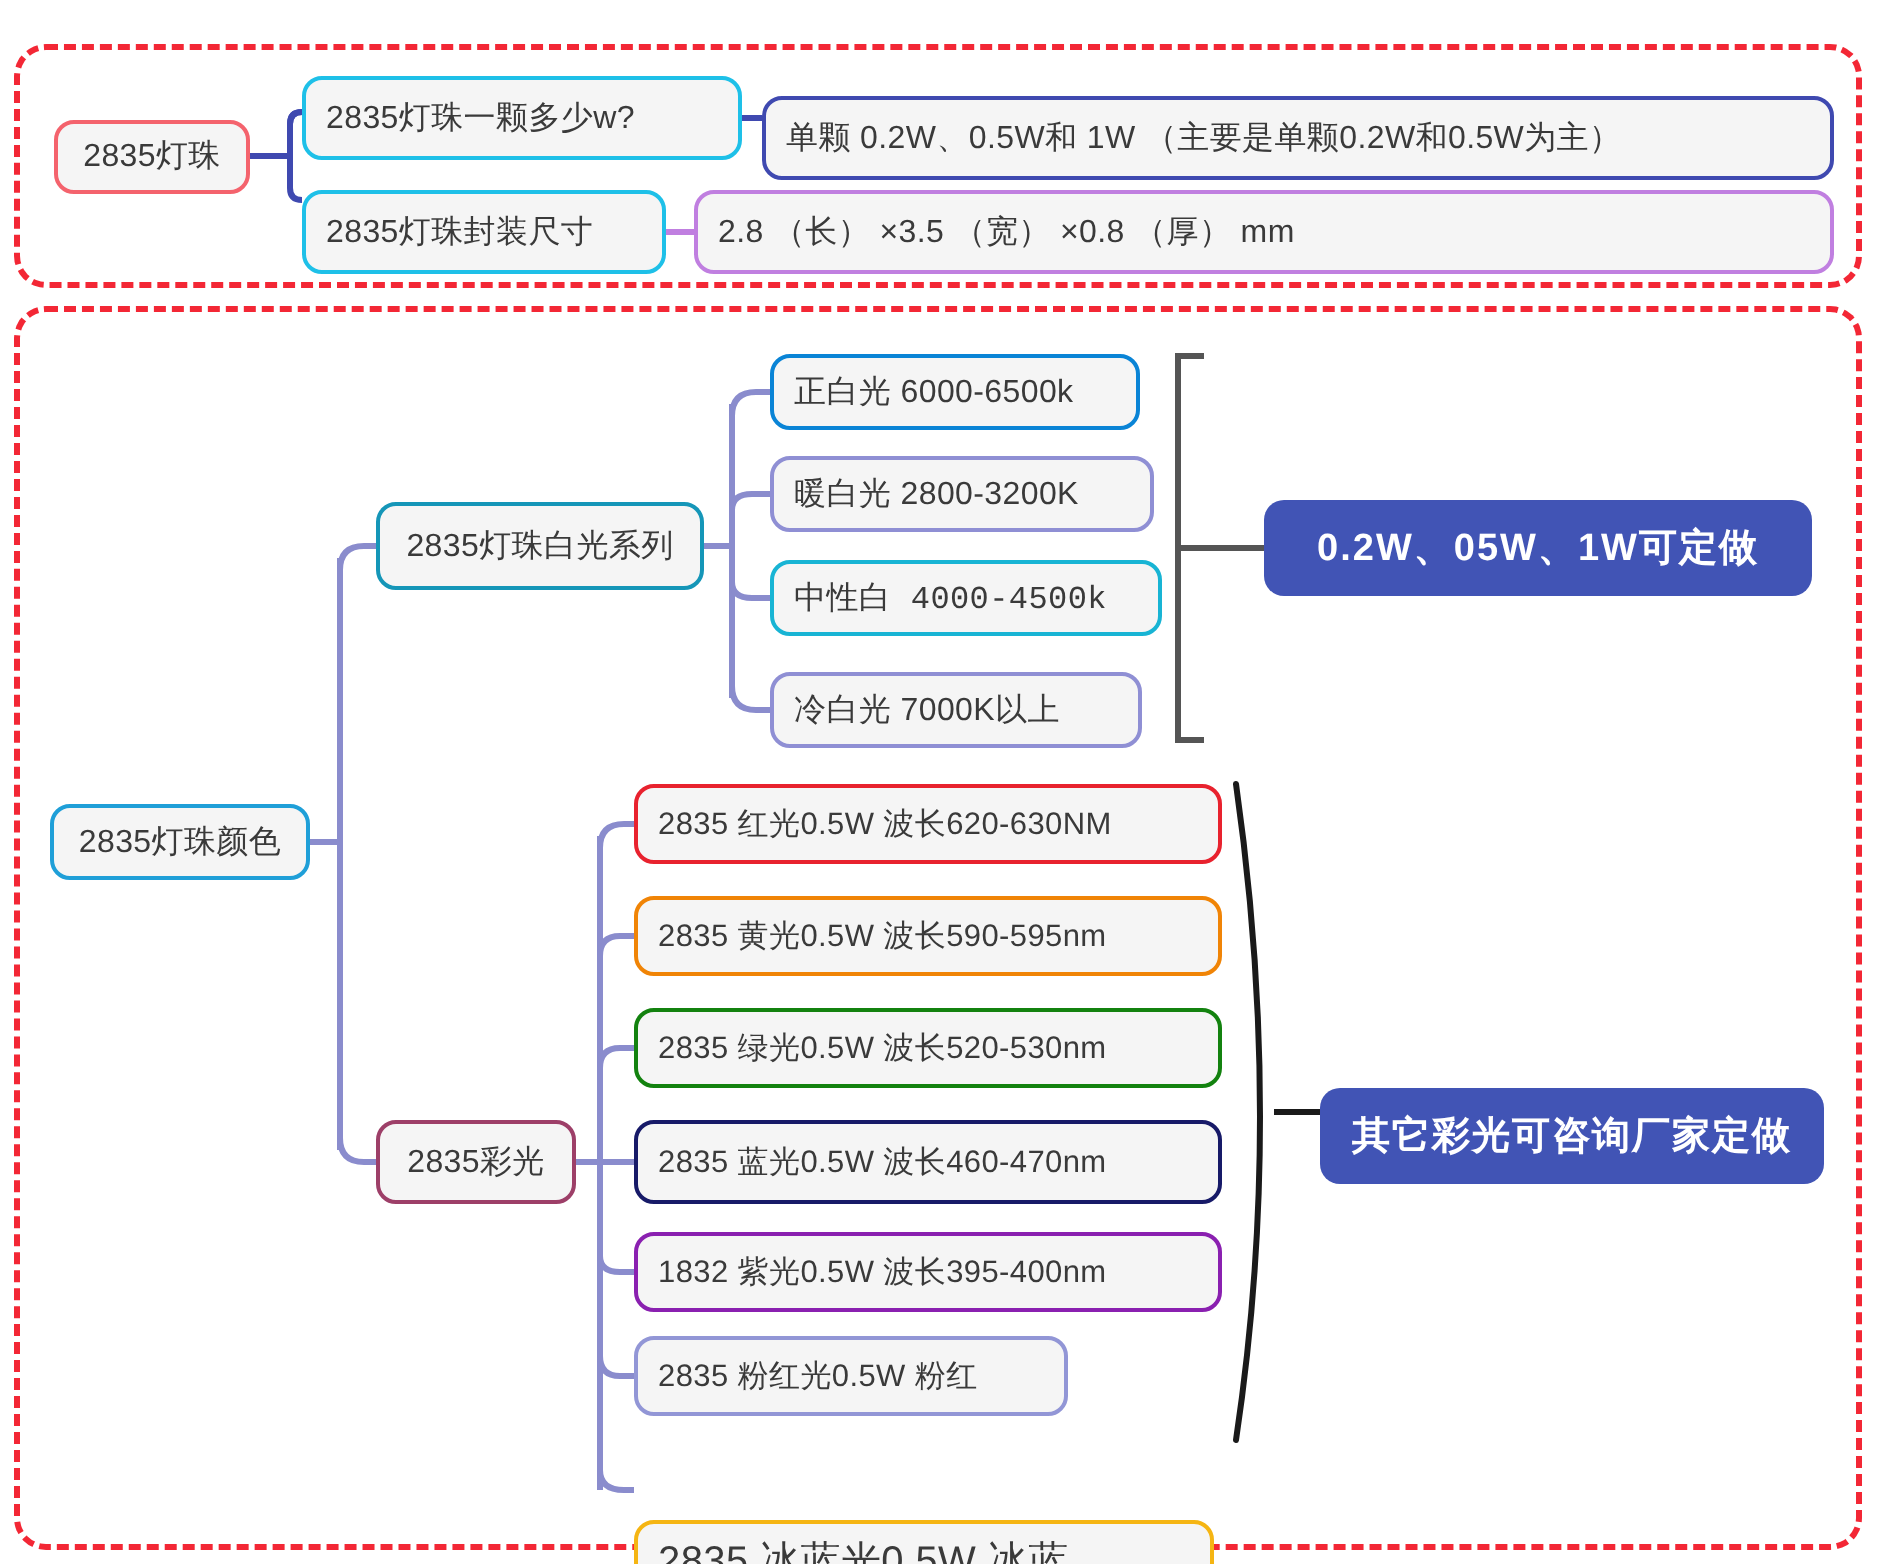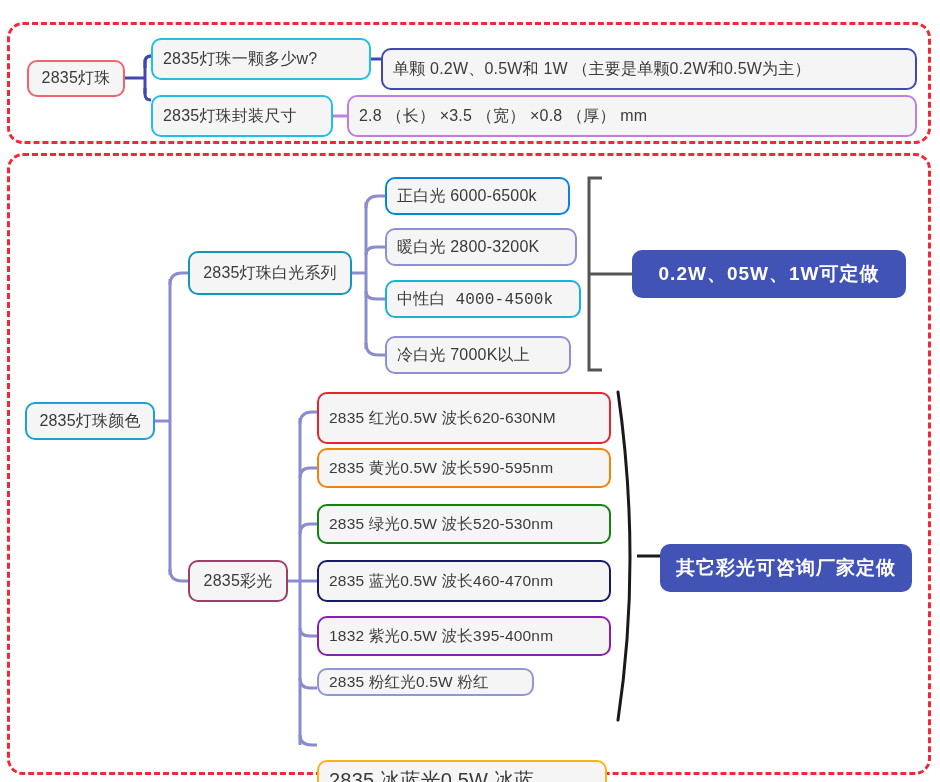--- a/index.html
+++ b/index.html
@@ -139,29 +139,29 @@
   <div class="node" style="left:385px; top:228px; width:192px; height:38px; border-color:#8f8fd4; font-size:16px;">暖白光 2800-3200K</div>
 
   <div class="node" style="left:385px; top:280px; width:196px; height:38px; border-color:#18b4d4; font-size:16px;font-family:Liberation Mono, monospace;">中性白  4000-4500k</div>
 
   <div class="node" style="left:385px; top:336px; width:186px; height:38px; border-color:#8f8fd4; font-size:16px;">冷白光  7000K以上</div>
 
   <div class="badge" style="left:632px; top:250px; width:274px; height:48px;">0.2W、05W、1W可定做</div>
 
   <div class="node center" style="left:188px; top:560px; width:100px; height:42px; border-color:#9d3f68; font-size:16px;">2835彩光</div>
 
-  <div class="node" style="left:317px; top:392px; width:294px; height:52px; border-color:#e8222e; font-size:15.5px;">2835 红光0.5W 波长620-630NM</div>
+  <div class="node" style="left:317px; top:392px; width:294px; height:40px; border-color:#e8222e; font-size:15.5px;">2835 红光0.5W 波长620-630NM</div>
 
   <div class="node" style="left:317px; top:448px; width:294px; height:40px; border-color:#f08406; font-size:15.5px;">2835 黄光0.5W 波长590-595nm</div>
 
   <div class="node" style="left:317px; top:504px; width:294px; height:40px; border-color:#13820f; font-size:15.5px;">2835 绿光0.5W 波长520-530nm</div>
 
   <div class="node" style="left:317px; top:560px; width:294px; height:42px; border-color:#171a68; font-size:15.5px;">2835 蓝光0.5W 波长460-470nm</div>
 
   <div class="node" style="left:317px; top:616px; width:294px; height:40px; border-color:#8a20b0; font-size:15.5px;">1832 紫光0.5W 波长395-400nm</div>
 
-  <div class="node" style="left:317px; top:668px; width:217px; height:28px; border-color:#9296d6; font-size:15.5px;">2835 粉红光0.5W  粉红</div>
+  <div class="node" style="left:317px; top:668px; width:217px; height:40px; border-color:#9296d6; font-size:15.5px;">2835 粉红光0.5W  粉红</div>
 
   <div class="node" style="left:317px; top:760px; width:290px; height:40px; border-color:#f5b513; font-size:20px;">2835 冰蓝光0.5W  冰蓝</div>
 
   <div class="badge" style="left:660px; top:532px; width:252px; height:48px;margin-top:12px;">其它彩光可咨询厂家定做</div>
 
 </div>
 
 </body></html>

